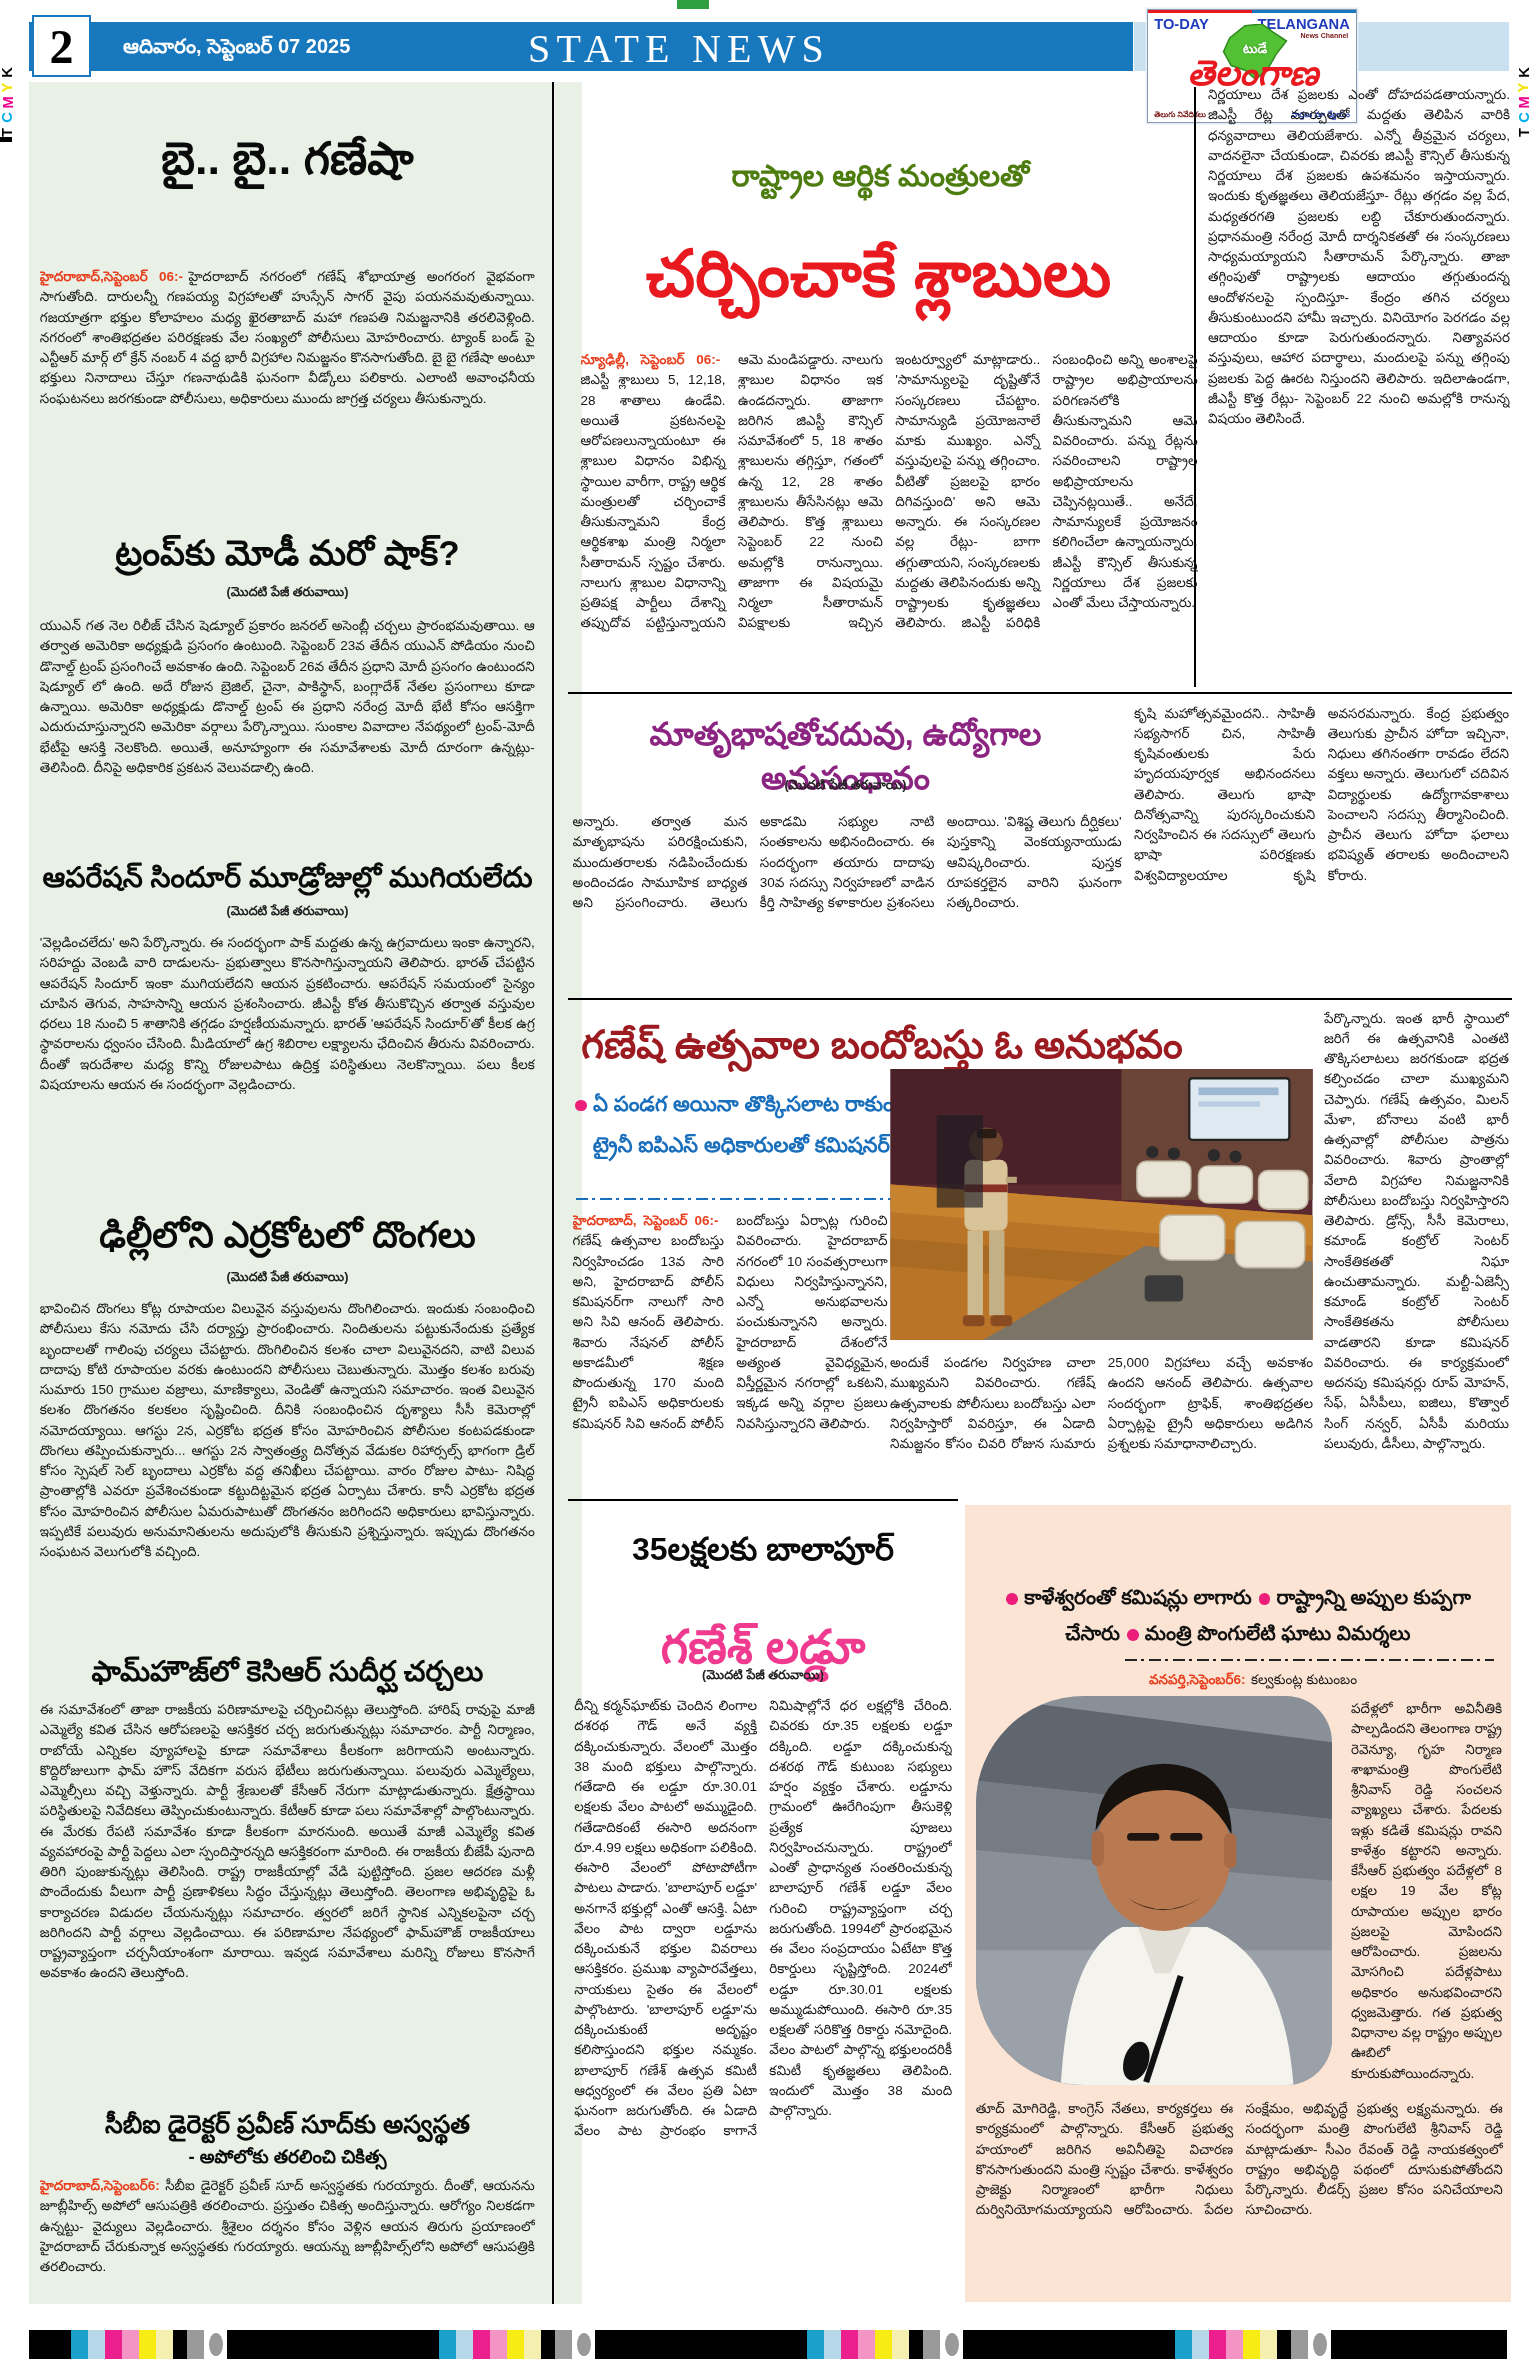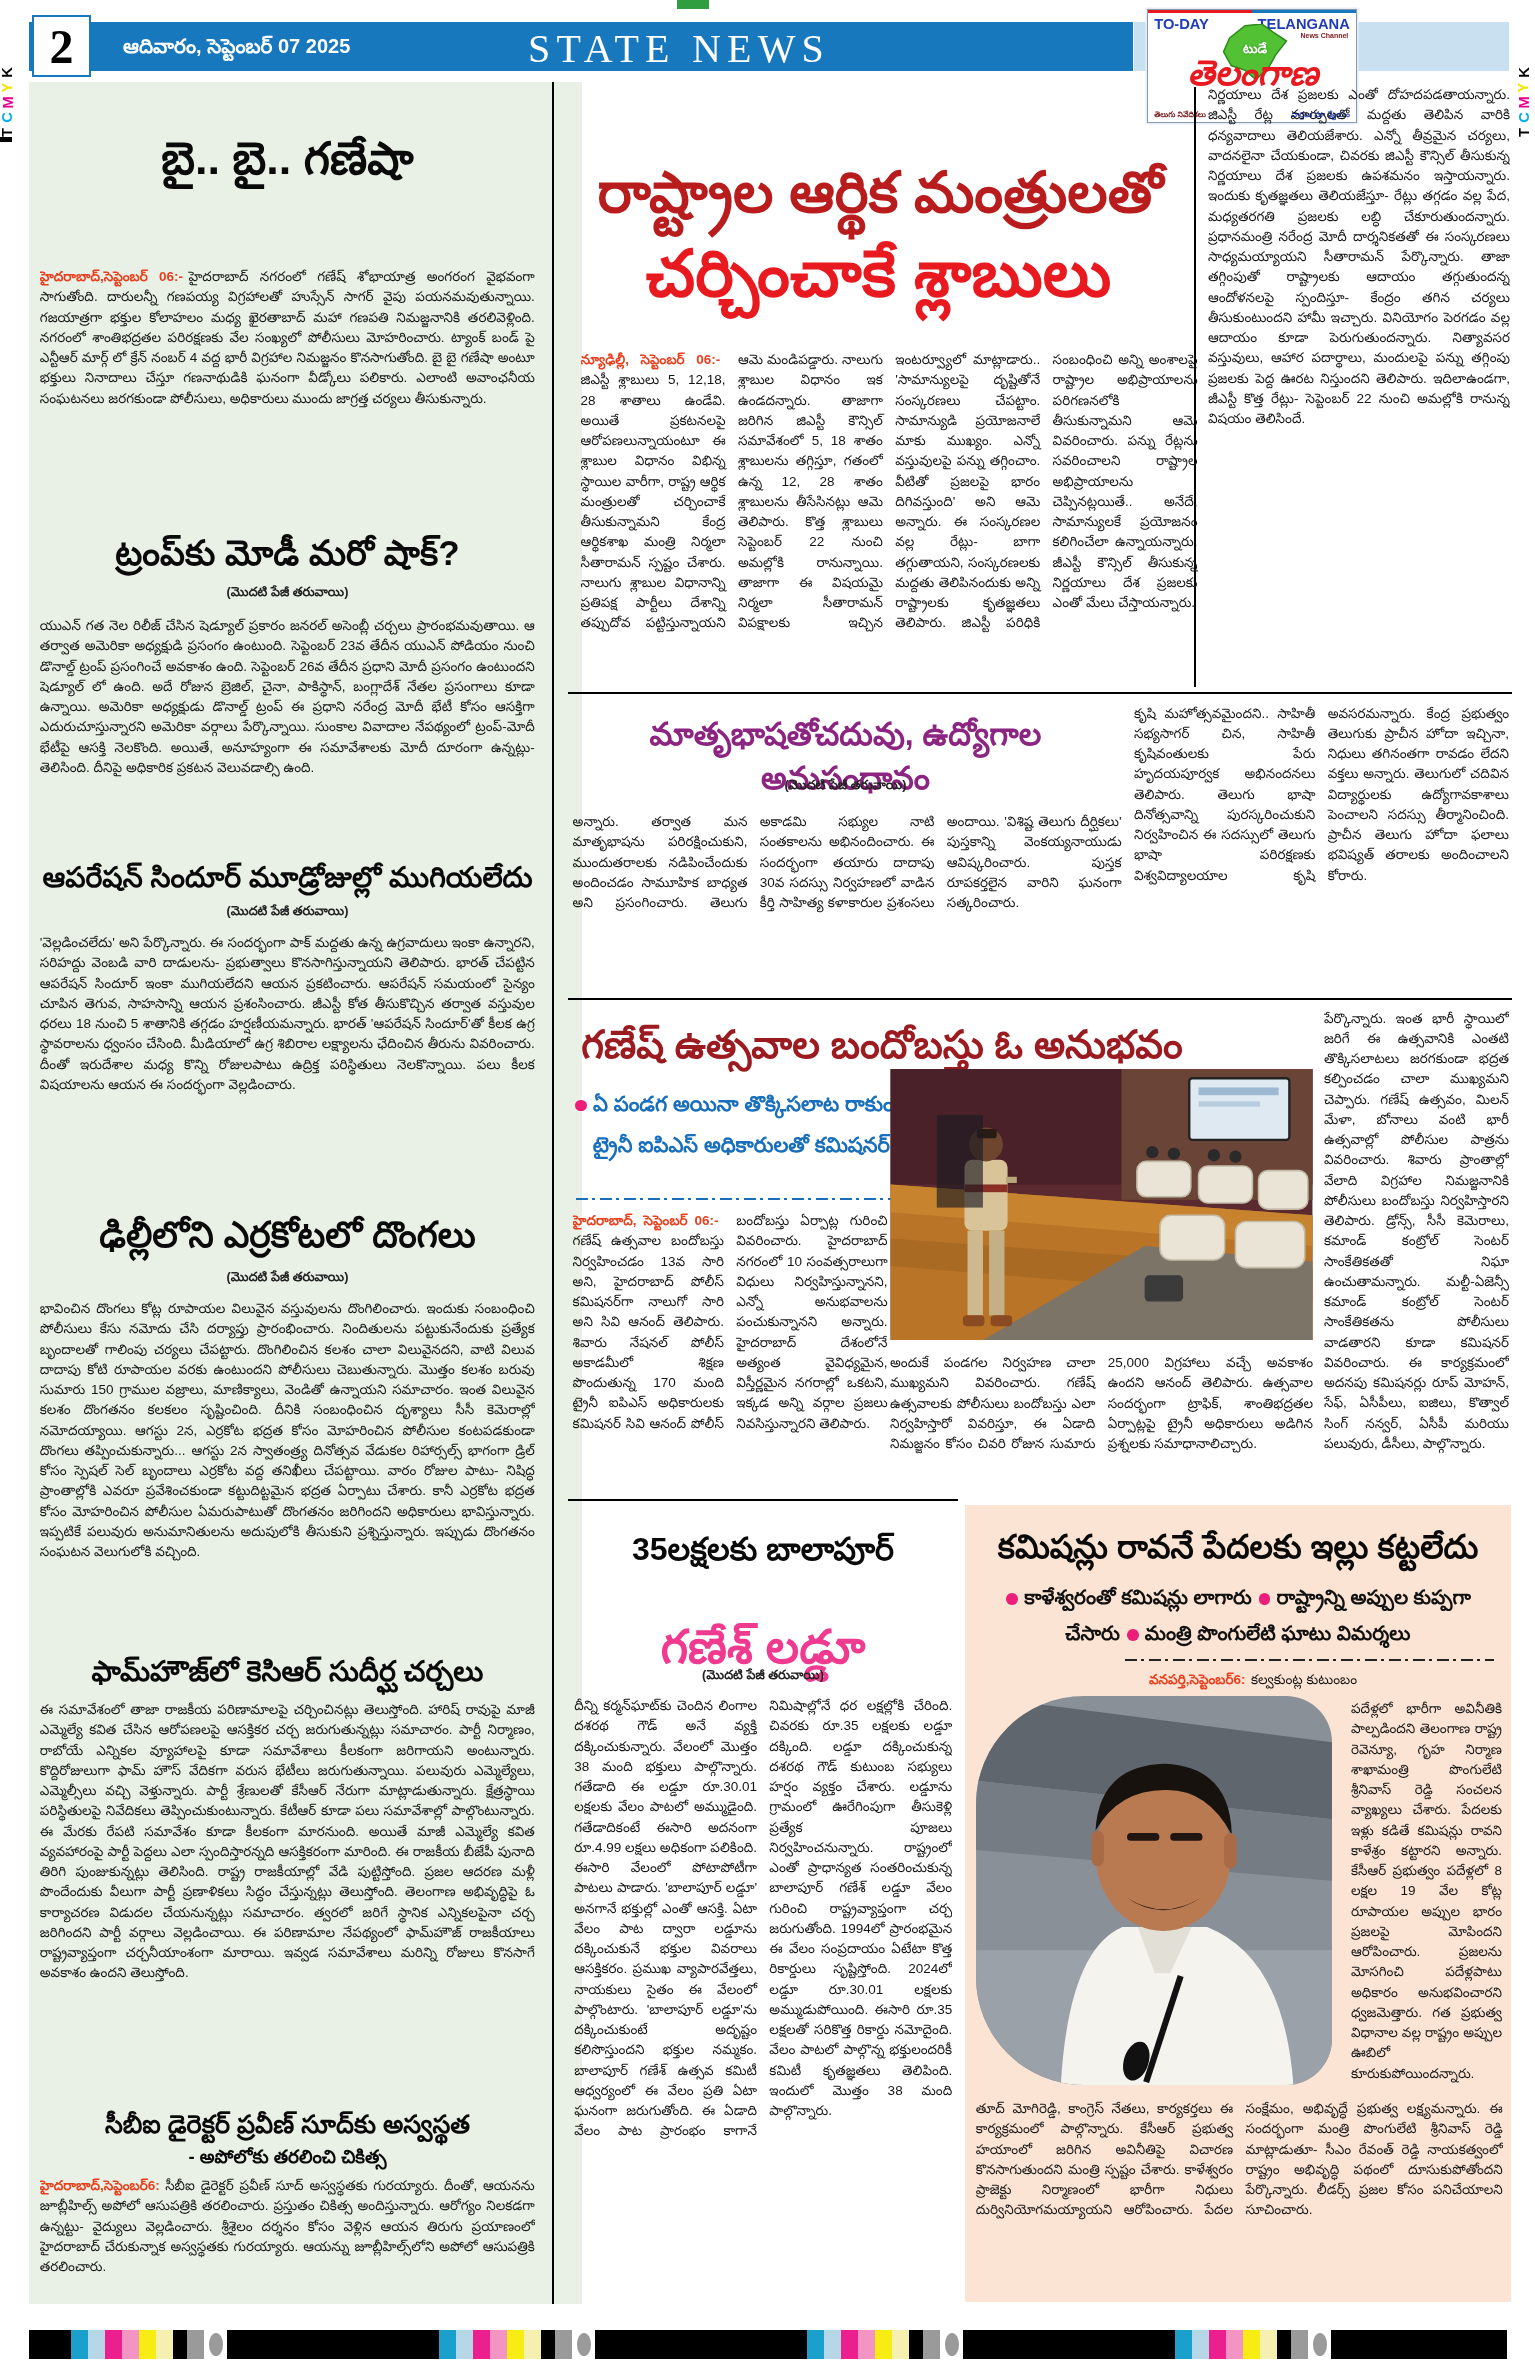--- a/index.html
+++ b/index.html
@@ -102,21 +102,21 @@
     <div class="abs headline center" style="left:0;top:2064px;width:517px;font-size:18.5px;color:#0a0a0a;">- అపోలోకు తరలించి చికిత్స</div>
     <div class="abs body-text" style="left:10.8px;top:2094px;width:495px;height:123px;">
       <span class="dl">హైదరాబాద్,సెప్టెంబర్6:</span><span>సీబీఐ డైరెక్టర్ ప్రవీణ్ సూద్ అస్వస్థతకు గురయ్యారు. దీంతో, ఆయనను జూబ్లీహిల్స్ అపోలో ఆసుపత్రికి తరలించారు. ప్రస్తుతం చికిత్స అందిస్తున్నారు. ఆరోగ్యం నిలకడగా ఉన్నట్టు- వైద్యులు వెల్లడించారు. శ్రీశైలం దర్శనం కోసం వెళ్లిన ఆయన తిరుగు ప్రయాణంలో హైదరాబాద్ చేరుకున్నాక అస్వస్థతకు గురయ్యారు. ఆయన్ను జూబ్లీహిల్స్‌లోని అపోలో ఆసుపత్రికి తరలించారు.</span>
     </div>
   </div>
 
   <div class="abs vline" style="left:552px;top:82px;height:2222px;"></div>
 
   <div class="abs" style="left:568px;top:82px;width:944px;height:608px;">
     <div class="abs vline" style="left:626px;top:4.6px;height:600px;"></div>
-    <div class="abs headline center" style="left:15.4px;top:77px;width:594px;font-size:57px;color:#b91c1c;">రాష్ట్రాల ఆర్థిక మంత్రులతో</div>
+    <div class="abs headline center" style="left:15.4px;top:77px;width:594px;font-size:30px;color:#4d7c0f;">రాష్ట్రాల ఆర్థిక మంత్రులతో</div>
     <div class="abs headline center" style="left:0;top:154px;width:621px;font-size:65px;color:#e8191f;">చర్చించాకే శ్లాబులు</div>
     <div class="abs body-text cols4" style="left:4.6px;top:268px;width:617px;height:333px;">
       <span class="dl">న్యూఢిల్లీ,  సెప్టెంబర్ 06:-</span><span>జిఎస్టీ శ్లాబులు 5, 12,18, 28 శాతాలు ఉండేవి. అయితే ప్రకటనలపై ఆరోపణలున్నాయంటూ ఈ శ్లాబుల విధానం విభిన్న స్థాయిల వారీగా, రాష్ట్ర ఆర్థిక మంత్రులతో చర్చించాకే తీసుకున్నామని కేంద్ర ఆర్థికశాఖ మంత్రి నిర్మలా సీతారామన్ స్పష్టం చేశారు. నాలుగు శ్లాబుల విధానాన్ని ప్రతిపక్ష పార్టీలు దేశాన్ని తప్పుదోవ పట్టిస్తున్నాయని ఆమె మండిపడ్డారు. నాలుగు శ్లాబుల విధానం ఇక ఉండదన్నారు. తాజాగా జరిగిన జిఎస్టీ కౌన్సిల్ సమావేశంలో 5, 18 శాతం శ్లాబులను తగ్గిస్తూ, గతంలో ఉన్న 12, 28 శాతం శ్లాబులను తీసేసినట్లు ఆమె తెలిపారు. కొత్త శ్లాబులు సెప్టెంబర్ 22 నుంచి అమల్లోకి రానున్నాయి. తాజాగా ఈ విషయమై నిర్మలా సీతారామన్ విపక్షాలకు ఇచ్చిన ఇంటర్వ్యూలో మాట్లాడారు.. 'సామాన్యులపై దృష్టితోనే సంస్కరణలు చేపట్టాం. సామాన్యుడి ప్రయోజనాలే మాకు ముఖ్యం. ఎన్నో వస్తువులపై పన్ను తగ్గించాం. వీటితో ప్రజలపై భారం దిగివస్తుంది' అని ఆమె అన్నారు. ఈ సంస్కరణల వల్ల రేట్లు- బాగా తగ్గుతాయని, సంస్కరణలకు మద్దతు తెలిపినందుకు అన్ని రాష్ట్రాలకు కృతజ్ఞతలు తెలిపారు. జిఎస్టీ పరిధికి సంబంధించి అన్ని అంశాలపై రాష్ట్రాల అభిప్రాయాలను పరిగణనలోకి తీసుకున్నామని ఆమె వివరించారు. పన్ను రేట్లను సవరించాలని రాష్ట్రాల అభిప్రాయాలను చెప్పినట్లయితే.. అనేదే, సామాన్యులకే ప్రయోజనం కలిగించేలా ఉన్నాయన్నారు. జీఎస్టీ కౌన్సిల్ తీసుకున్న నిర్ణయాలు దేశ ప్రజలకు ఎంతో మేలు చేస్తాయన్నారు.</span>
     </div>
     <div class="abs body-text" style="left:640px;top:3.1px;width:302px;height:602px;">నిర్ణయాలు దేశ ప్రజలకు ఎంతో దోహదపడతాయన్నారు. జిఎస్టీ రేట్ల మార్పులతో మద్దతు తెలిపిన వారికి ధన్యవాదాలు తెలియజేశారు. ఎన్నో తీవ్రమైన చర్యలు, వాదనలైనా చేయకుండా, చివరకు జిఎస్టీ కౌన్సిల్ తీసుకున్న నిర్ణయాలు దేశ ప్రజలకు ఉపశమనం ఇస్తాయన్నారు. ఇందుకు కృతజ్ఞతలు తెలియజేస్తూ- రేట్లు తగ్గడం వల్ల పేద, మధ్యతరగతి ప్రజలకు లబ్ధి చేకూరుతుందన్నారు. ప్రధానమంత్రి నరేంద్ర మోదీ దార్శనికతతో ఈ సంస్కరణలు సాధ్యమయ్యాయని సీతారామన్ పేర్కొన్నారు. తాజా తగ్గింపుతో రాష్ట్రాలకు ఆదాయం తగ్గుతుందన్న ఆందోళనలపై స్పందిస్తూ- కేంద్రం తగిన చర్యలు తీసుకుంటుందని హామీ ఇచ్చారు. వినియోగం పెరగడం వల్ల ఆదాయం కూడా పెరుగుతుందన్నారు. నిత్యావసర వస్తువులు, ఆహార పదార్థాలు, మందులపై పన్ను తగ్గింపు ప్రజలకు పెద్ద ఊరట నిస్తుందని తెలిపారు. ఇదిలాఉండగా, జీఎస్టీ కొత్త రేట్లు- సెప్టెంబర్ 22 నుంచి అమల్లోకి రానున్న విషయం తెలిసిందే.</div>
   </div>
 
   <div class="abs hline" style="left:568px;top:692px;width:944px;"></div>
 
   <div class="abs" style="left:568px;top:699px;width:944px;height:296px;">
@@ -184,21 +184,20 @@
   <div class="abs hline" style="left:568px;top:1499px;width:390px;"></div>
 
   <div class="abs" style="left:568px;top:1505px;width:390px;height:797px;">
     <div class="abs headline center" style="left:0;top:26px;width:390px;font-size:32px;color:#0a0a0a;">35లక్షలకు బాలాపూర్</div>
     <div class="abs headline center" style="left:0;top:71px;width:390px;font-size:47px;color:#ef3a8f;margin-top:43px;">గణేశ్ లడ్డూ</div>
     <div class="abs cont" style="left:0;top:163px;width:390px;">(మొదటి పేజీ తరువాయి)</div>
     <div class="abs body-text cols2" style="left:6.2px;top:191px;width:378px;height:598px;">దీన్ని కర్మన్‌ఘాట్‌కు చెందిన లింగాల దశరథ గౌడ్ అనే వ్యక్తి దక్కించుకున్నారు. వేలంలో మొత్తం 38 మంది భక్తులు పాల్గొన్నారు. గతేడాది ఈ లడ్డూ రూ.30.01 లక్షలకు వేలం పాటలో అమ్ముడైంది. గతేడాదికంటే ఈసారి అదనంగా రూ.4.99 లక్షలు అధికంగా పలికింది. ఈసారి వేలంలో పోటాపోటీగా పాటలు పాడారు. 'బాలాపూర్ లడ్డూ' అనగానే భక్తుల్లో ఎంతో ఆసక్తి. ఏటా వేలం పాట ద్వారా లడ్డూను దక్కించుకునే భక్తుల వివరాలు ఆసక్తికరం. ప్రముఖ వ్యాపారవేత్తలు, నాయకులు సైతం ఈ వేలంలో పాల్గొంటారు. 'బాలాపూర్ లడ్డూ'ను దక్కించుకుంటే అదృష్టం కలిసొస్తుందని భక్తుల నమ్మకం. బాలాపూర్ గణేశ్ ఉత్సవ కమిటీ ఆధ్వర్యంలో ఈ వేలం ప్రతి ఏటా ఘనంగా జరుగుతోంది. ఈ ఏడాది వేలం పాట ప్రారంభం కాగానే నిమిషాల్లోనే ధర లక్షల్లోకి చేరింది. చివరకు రూ.35 లక్షలకు లడ్డూ దక్కింది. లడ్డూ దక్కించుకున్న దశరథ గౌడ్ కుటుంబ సభ్యులు హర్షం వ్యక్తం చేశారు. లడ్డూను గ్రామంలో ఊరేగింపుగా తీసుకెళ్లి ప్రత్యేక పూజలు నిర్వహించనున్నారు. రాష్ట్రంలో ఎంతో ప్రాధాన్యత సంతరించుకున్న బాలాపూర్ గణేశ్ లడ్డూ వేలం గురించి రాష్ట్రవ్యాప్తంగా చర్చ జరుగుతోంది. 1994లో ప్రారంభమైన ఈ వేలం సంప్రదాయం ఏటేటా కొత్త రికార్డులు సృష్టిస్తోంది. 2024లో లడ్డూ రూ.30.01 లక్షలకు అమ్ముడుపోయింది. ఈసారి రూ.35 లక్షలతో సరికొత్త రికార్డు నమోదైంది. వేలం పాటలో పాల్గొన్న భక్తులందరికీ కమిటీ కృతజ్ఞతలు తెలిపింది. ఇందులో మొత్తం 38 మంది పాల్గొన్నారు.</div>
   </div>
 
   <div class="abs" style="left:965px;top:1505px;width:546px;height:797px;background:#fbe4d4;">
-    <div class="abs headline center" style="left:0;top:23px;width:546px;font-size:33px;color:#0a0a0a;">కమిషన్లు రావనే పేదలకు ఇల్లు కట్టలేదు</div>
     <div class="abs center" style="left:15.4px;top:74px;width:515px;font-size:20px;font-weight:bold;color:#111;line-height:1.8;">
       <span class="dot"></span><span>కాళేశ్వరంతో కమిషన్లు లాగారు</span>
       <span class="dot"></span><span>రాష్ట్రాన్ని అప్పుల కుప్పగా చేసారు</span>
       <span class="dot"></span><span>మంత్రి పొంగులేటి ఘాటు విమర్శలు</span>
     </div>
     <div class="abs dashdot dark" style="left:160px;top:154px;width:369px;"></div>
     <div class="abs body-text" style="left:184px;top:165px;width:355px;height:26px;">
       <span class="dl">వనపర్తి,సెప్టెంబర్6:</span><span>కల్వకుంట్ల కుటుంబం</span>
     </div>
 

